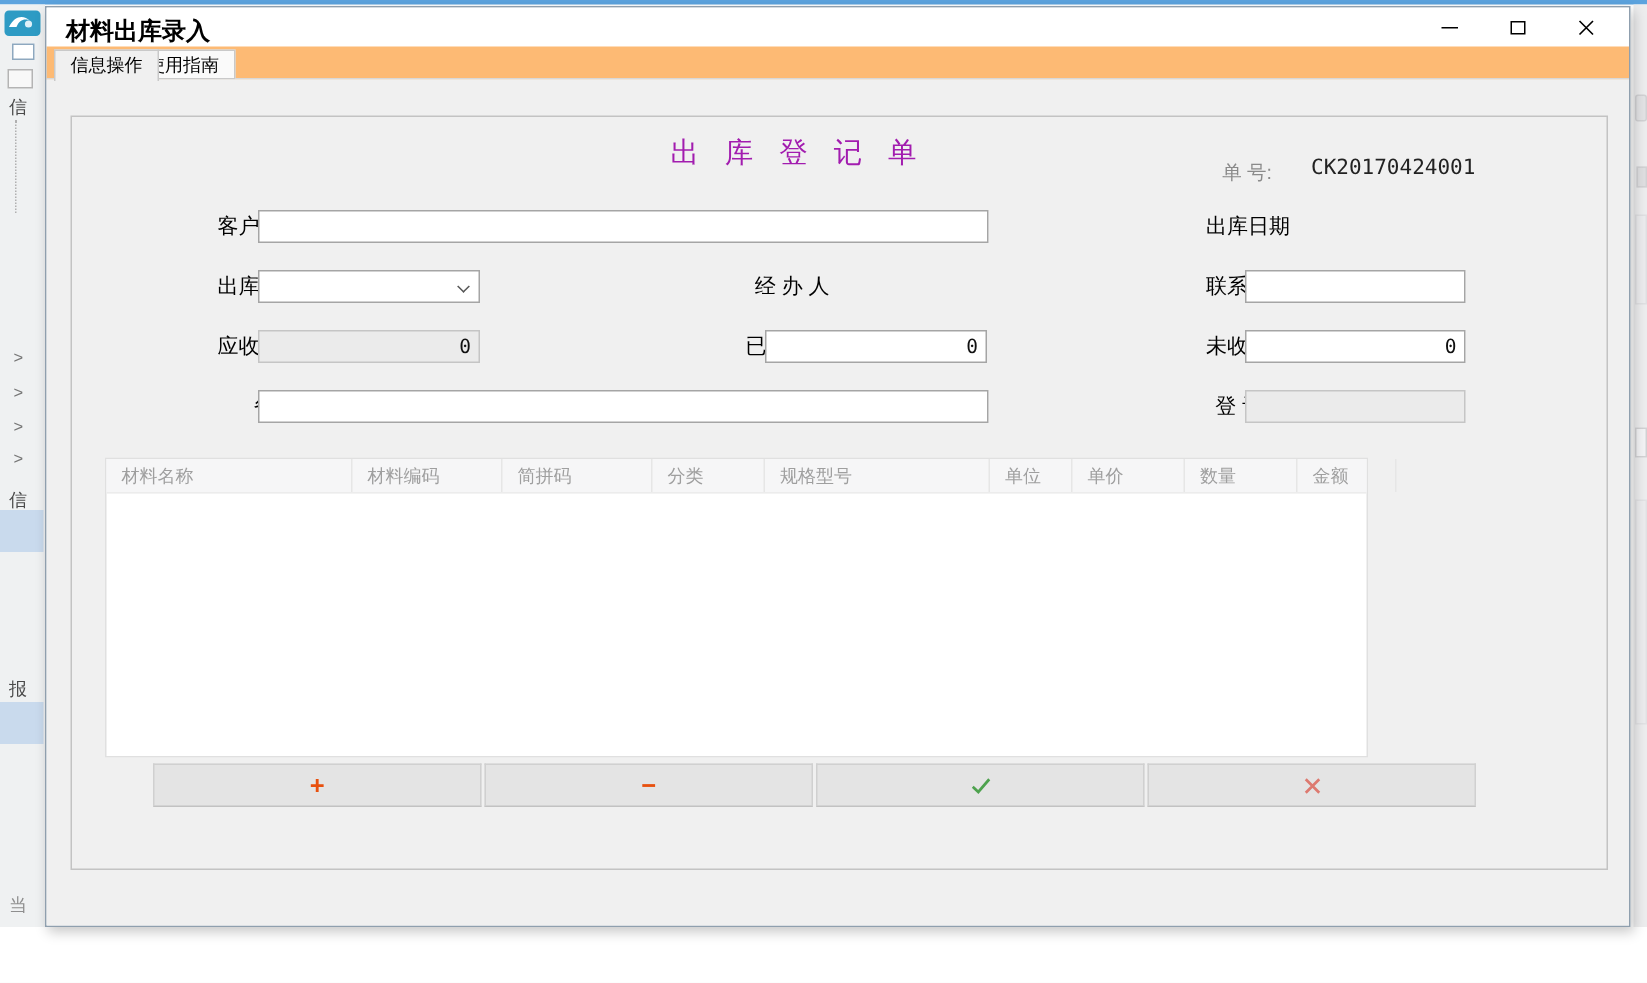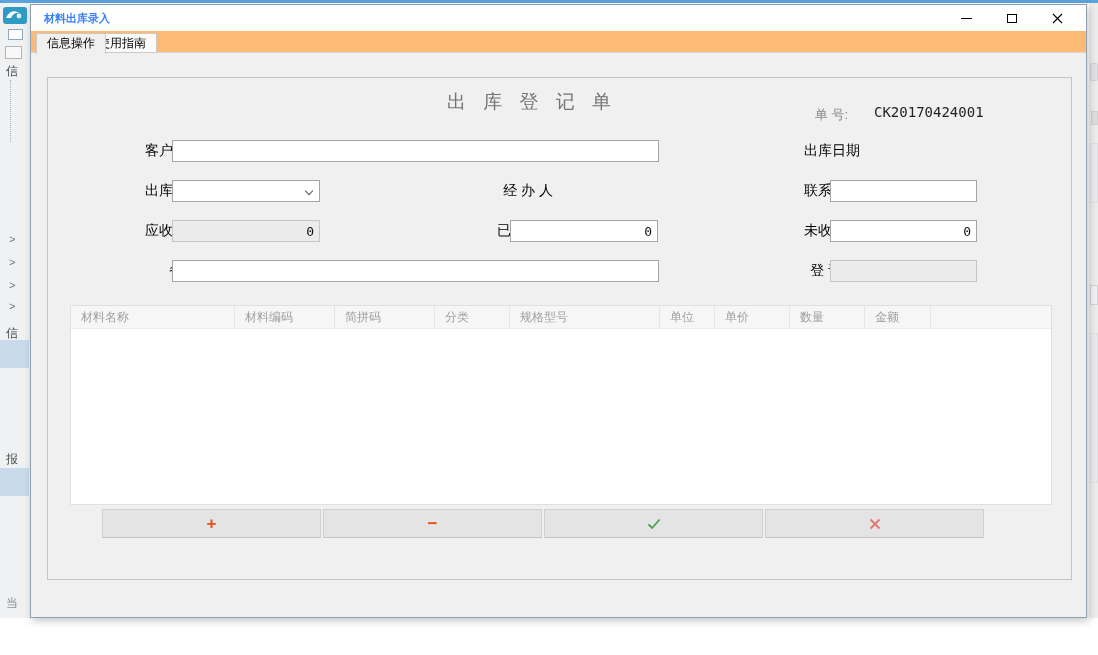--- a/index.html
+++ b/index.html
@@ -24,42 +24,42 @@
   .dotline { position:absolute; left:10px; top:77px; height:62px; border-left:1px dotted #b0b0b0; }
   .chev { position:absolute; left:9px; width:14px; font-size:11px; color:#777; }
   .blue-block { position:absolute; left:0; width:29px; height:28px; background:#c9daed; }
   .r-frag { position:absolute; background:#e3e3e5; border:1px solid #d2d2d4; }
 
   
   .dialog { position:absolute; left:30px; top:4px; width:1057px; height:614px;
     background:#ffffff; border:1px solid #8f9fae; box-shadow:2px 3px 8px rgba(0,0,0,.22);
     overflow:hidden; }
   .titlebar { position:absolute; left:0; top:0; width:100%; height:26px; background:#ffffff; }
-  .titlebar .title { position:absolute; left:13px; top:6px; font-size:11px; font-weight:bold; color:#3b82f6; }
+  .titlebar .title { position:absolute; left:13px; top:6px; font-size:16px; font-weight:bold; color:#000000; }
   .winbtn { position:absolute; top:0; width:45px; height:26px; display:flex;
     align-items:center; justify-content:center; }
   .winbtn.min { left:913px; } .winbtn.max { left:958px; } .winbtn.close { left:1004px; }
   .glyph-min { width:11px; height:1px; background:#000; }
   .glyph-max { width:10px; height:9px; border:1px solid #000; }
 
   .tabstrip { position:absolute; left:0; top:26px; width:100%; height:22px; background:#fdba74;
     border-bottom:1px solid #d8d8d8; }
   .tab { position:absolute; top:2px; height:20px; line-height:19px; font-size:12px;
     padding:0 10px; color:#000; }
   .tab.active { left:5px; background:#f0f0f0; border:1px solid #c9c9c9; border-bottom:none;
     height:21px; z-index:2; }
   .tab.inactive { left:56px; background:#fafafa; border:1px solid #c9c9c9; }
 
   .content { position:absolute; left:0; top:48px; width:1057px; height:566px; background:#f0f0f0; }
 
   .groupbox { position:absolute; left:16px; top:24px; width:1025px; height:503px;
     border:1px solid #c3c3c3; background:#f0f0f0; }
 
   .form-title { position:absolute; left:354px; top:11px; width:260px; text-align:center;
-    font-size:19px; letter-spacing:6px; color:#737373; }
+    font-size:19px; letter-spacing:6px; color:#a21caf; }
   .orderno-label { position:absolute; left:728px; top:28px; width:72px; text-align:right;
     font-size:13px; color:#8a8a8a; }
   .orderno-value { position:absolute; left:826px; top:26px; font-size:14px; color:#222;
     font-family:"DejaVu Sans Mono",monospace; }
 
   .flabel { position:absolute; font-size:14px; color:#000; text-align:right; }
   .lab-l { left:39px; width:114px; } .lab-m { left:390px; width:115px; } .lab-r { left:698px; width:114px; }
 
   .tin { position:absolute; height:22px; border:1px solid #a5a5a5; background:#fff;
     font-size:13px; font-family:"DejaVu Sans Mono",monospace; padding:0 5px; color:#111; outline:none; }
@@ -72,21 +72,21 @@
   .combo .cv { position:absolute; left:5px; top:3px; font-size:13px; }
   .combo .arrow { position:absolute; right:7px; top:7px; width:6px; height:6px;
     border-right:1px solid #555; border-bottom:1px solid #555; transform:rotate(45deg); }
 
   .datewrap { position:absolute; left:782px; width:147px; height:22px; border:1px solid #a5a5a5;
     background:#fff; }
   .datewrap input { position:absolute; left:0; top:0; width:122px; height:20px; border:none;
     font-size:13px; font-family:"DejaVu Sans Mono",monospace; padding:0 5px; outline:none; background:transparent; }
   .cal-icon { position:absolute; right:3px; top:3px; }
 
-  .grid { position:absolute; left:22px; top:227px; width:982px; height:200px; background:#ffffff;
+  .grid { position:absolute; left:22px; top:227px; width:842px; height:200px; background:#ffffff;
     border:1px solid #e0e0e0; }
   .grid-head { position:absolute; left:0; top:0; width:100%; height:23px; background:#f6f6f7;
     border-bottom:1px solid #ececec; white-space:nowrap; font-size:0; }
   .gh { display:inline-block; height:22px; line-height:22px; padding-left:10px; font-size:12px;
     color:#9f9f9f; border-right:1px solid #e6e6e6; overflow:hidden; vertical-align:top; }
   .gh.last { border-right:none; }
   .c0{width:164px}.c1{width:100px}.c2{width:100px}.c3{width:75px}.c4{width:150px}
   .c5{width:55px}.c6{width:75px}.c7{width:75px}.c8{width:66px}.c9{width:85px}
 
   .loadbox { position:absolute; left:439px; top:312px; width:114px; height:28px;

